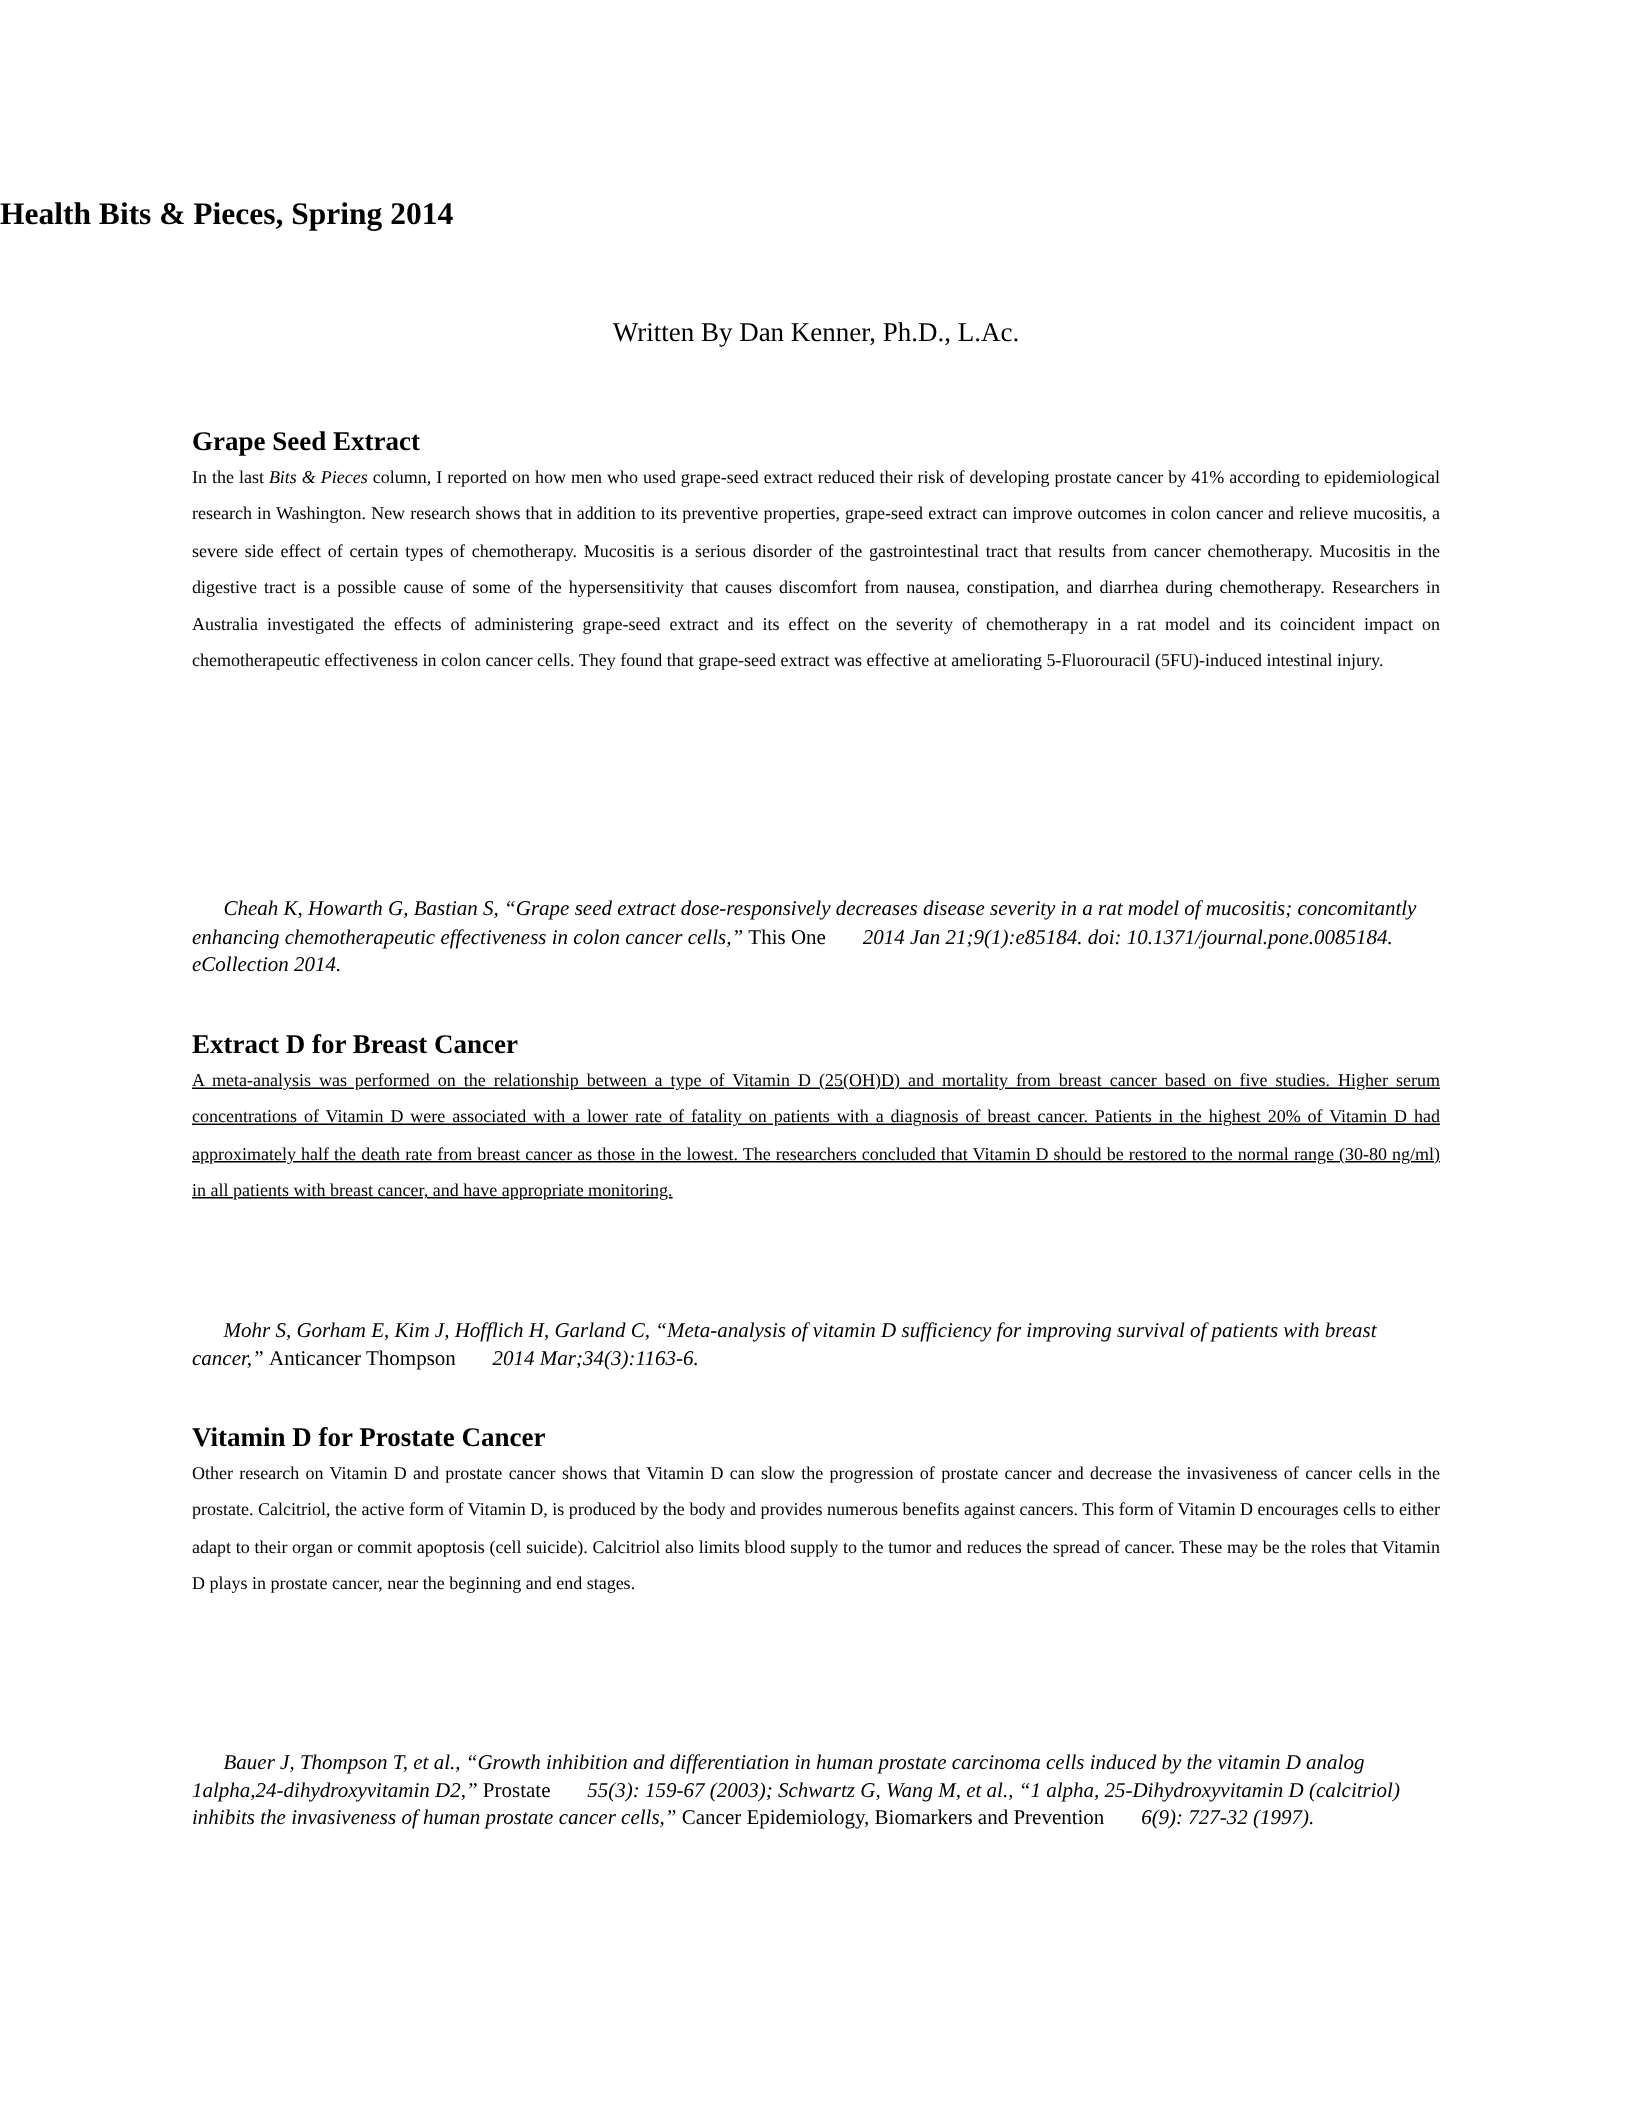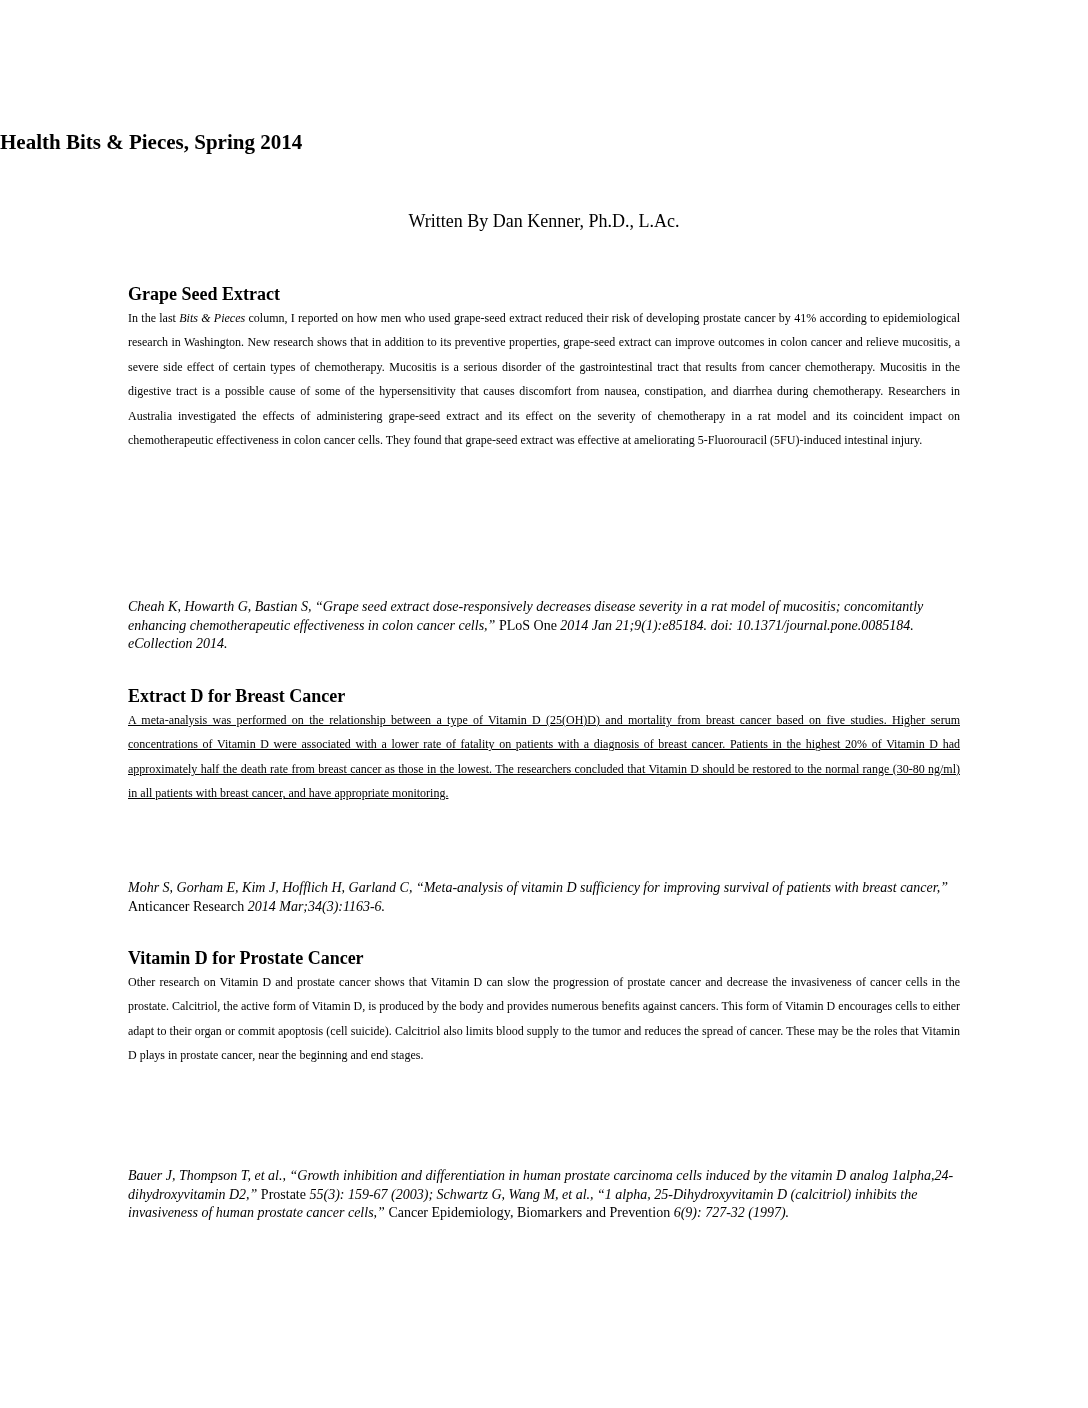--- a/index.html
+++ b/index.html
@@ -16,21 +16,21 @@
     text-align: center; font-size: 18px; line-height: 24px;
   }
   .content { position: absolute; left: 128px; width: 832px; top: 282px; }
   .sec-head { font-weight: bold; font-size: 18px; line-height: 24px; margin: 0; }
   .sec-body {
     font-size: 12px; line-height: 24.4px; text-align: justify; margin: 0;
   }
   .cite {
     font-size: 14px; line-height: 18.5px; margin: 0;
   }
-  .cite i { font-style: italic; }
+  .cite i { font-style: italic; margin-left: 21px; }
   #s1-head { position: absolute; top: 0; }
   #s1-body { position: absolute; top: 24px; width: 832px; }
   #s1-cite { position: absolute; top: 316px; width: 832px; }
   #s2-head { position: absolute; top: 402px; }
   #s2-body { position: absolute; top: 426px; width: 832px; text-decoration: underline; }
   #s2-cite { position: absolute; top: 597px; width: 832px; }
   #s3-head { position: absolute; top: 664px; }
   #s3-body { position: absolute; top: 688px; width: 832px; }
   #s3-cite { position: absolute; top: 885px; width: 832px; }
 </style>
@@ -39,22 +39,22 @@
 
 <div class="title">
   <div>Health Bits &amp; Pieces, Spring 2014</div>
 </div>
 <div class="byline">Written By Dan Kenner, Ph.D., L.Ac.</div>
 
 <div class="content">
 
   <h3 id="s1-head" class="sec-head">Grape Seed Extract</h3>
   <p id="s1-body" class="sec-body"><span>In the last </span><i>Bits &amp; Pieces</i><span> column, I reported on how men who used grape-seed extract reduced their risk of developing prostate cancer by 41% according to epidemiological research in Washington. New research shows that in addition to its preventive properties, grape-seed extract can improve outcomes in colon cancer and relieve mucositis, a severe side effect of certain types of chemotherapy. Mucositis is a serious disorder of the gastrointestinal tract that results from cancer chemotherapy. Mucositis in the digestive tract is a possible cause of some of the hypersensitivity that causes discomfort from nausea, constipation, and diarrhea during chemotherapy.  Researchers in Australia investigated the effects of administering grape-seed extract and its effect on the severity of chemotherapy in a rat model and its coincident impact on chemotherapeutic effectiveness in colon cancer cells. They found that grape-seed extract was effective at ameliorating 5-Fluorouracil (5FU)-induced intestinal injury.</span></p>
-  <p id="s1-cite" class="cite"><i>Cheah K, Howarth G, Bastian S, “Grape seed extract dose-responsively decreases disease severity in a rat model of mucositis; concomitantly enhancing chemotherapeutic effectiveness in colon cancer cells,” </i><span>PLoS One </span><i>2014 Jan 21;9(1):e85184. doi: 10.1371/journal.pone.0085184. eCollection 2014.</i></p>
+  <p id="s1-cite" class="cite"><i>Cheah K, Howarth G, Bastian S, “Grape seed extract dose-responsively decreases disease severity in a rat model of mucositis; concomitantly enhancing chemotherapeutic effectiveness in colon cancer cells,” </i><span>This One </span><i>2014 Jan 21;9(1):e85184. doi: 10.1371/journal.pone.0085184. eCollection 2014.</i></p>
 
   <h3 id="s2-head" class="sec-head">Extract D for Breast Cancer</h3>
   <p id="s2-body" class="sec-body">A meta-analysis was performed on the relationship between a type of Vitamin D (25(OH)D) and mortality from breast cancer based on five studies. Higher serum concentrations of Vitamin D were associated with a lower rate of fatality on patients with a diagnosis of breast cancer. Patients in the highest 20% of Vitamin D had approximately half the death rate from breast cancer as those in the lowest. The researchers concluded that Vitamin D should be restored to the normal range (30-80 ng/ml) in all patients with breast cancer, and have appropriate monitoring.</p>
-  <p id="s2-cite" class="cite"><i>Mohr S, Gorham E, Kim J, Hofflich H, Garland C, “Meta-analysis of vitamin D sufficiency for improving survival of patients with breast cancer,” </i><span>Anticancer Research </span><i>2014 Mar;34(3):1163-6.</i></p>
+  <p id="s2-cite" class="cite"><i>Mohr S, Gorham E, Kim J, Hofflich H, Garland C, “Meta-analysis of vitamin D sufficiency for improving survival of patients with breast cancer,” </i><span>Anticancer Thompson </span><i>2014 Mar;34(3):1163-6.</i></p>
 
   <h3 id="s3-head" class="sec-head">Vitamin D for Prostate Cancer</h3>
   <p id="s3-body" class="sec-body">Other research on Vitamin D and prostate cancer shows that Vitamin D can slow the progression of prostate cancer and decrease the invasiveness of cancer cells in the prostate. Calcitriol, the active form of Vitamin D, is produced by the body and provides numerous benefits against cancers. This form of Vitamin D encourages cells to either adapt to their organ or commit apoptosis (cell suicide). Calcitriol also limits blood supply to the tumor and reduces the spread of cancer. These may be the roles that Vitamin D plays in prostate cancer, near the beginning and end stages.</p>
   <p id="s3-cite" class="cite"><i>Bauer J, Thompson T, et al., “Growth inhibition and differentiation in human prostate carcinoma cells induced by the vitamin D analog 1alpha,24-dihydroxyvitamin D2,” </i><span>Prostate </span><i>55(3): 159-67 (2003); Schwartz G, Wang M, et al., “1 alpha, 25-Dihydroxyvitamin D (calcitriol) inhibits the invasiveness of human prostate cancer cells,” </i><span>Cancer Epidemiology, Biomarkers and Prevention </span><i>6(9): 727-32 (1997).</i></p>
 </div>
 
 </body></html>

